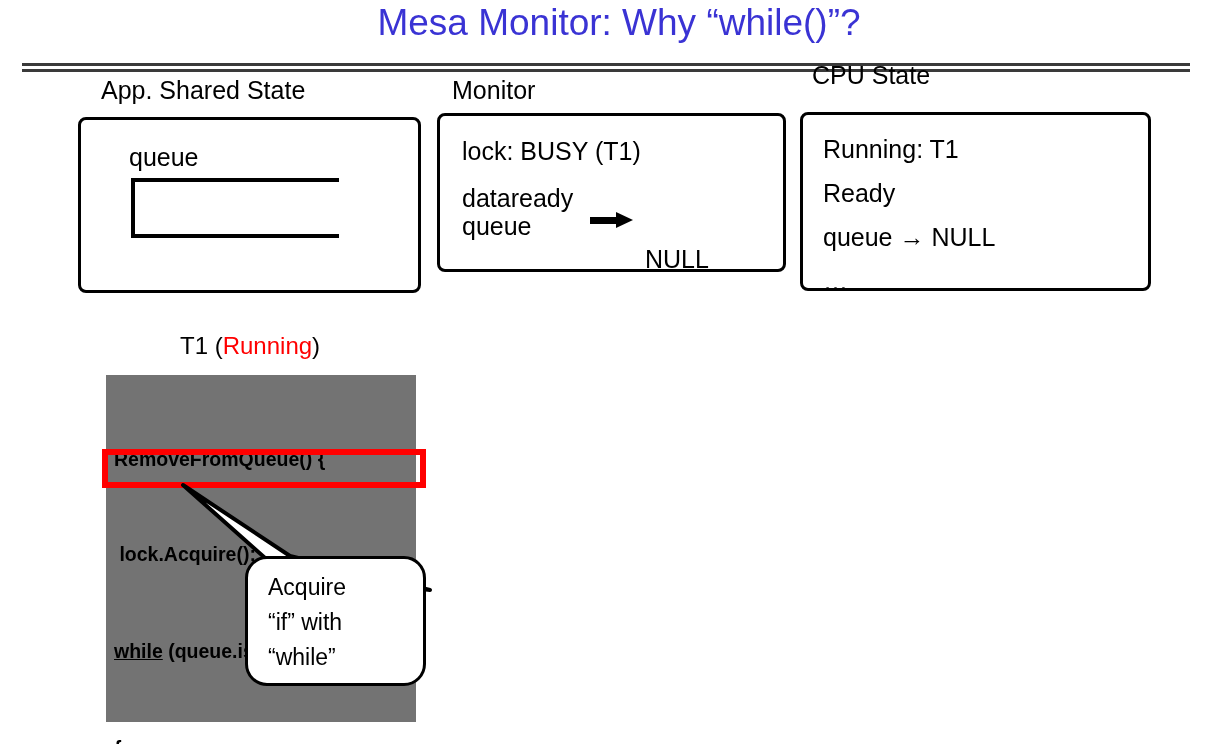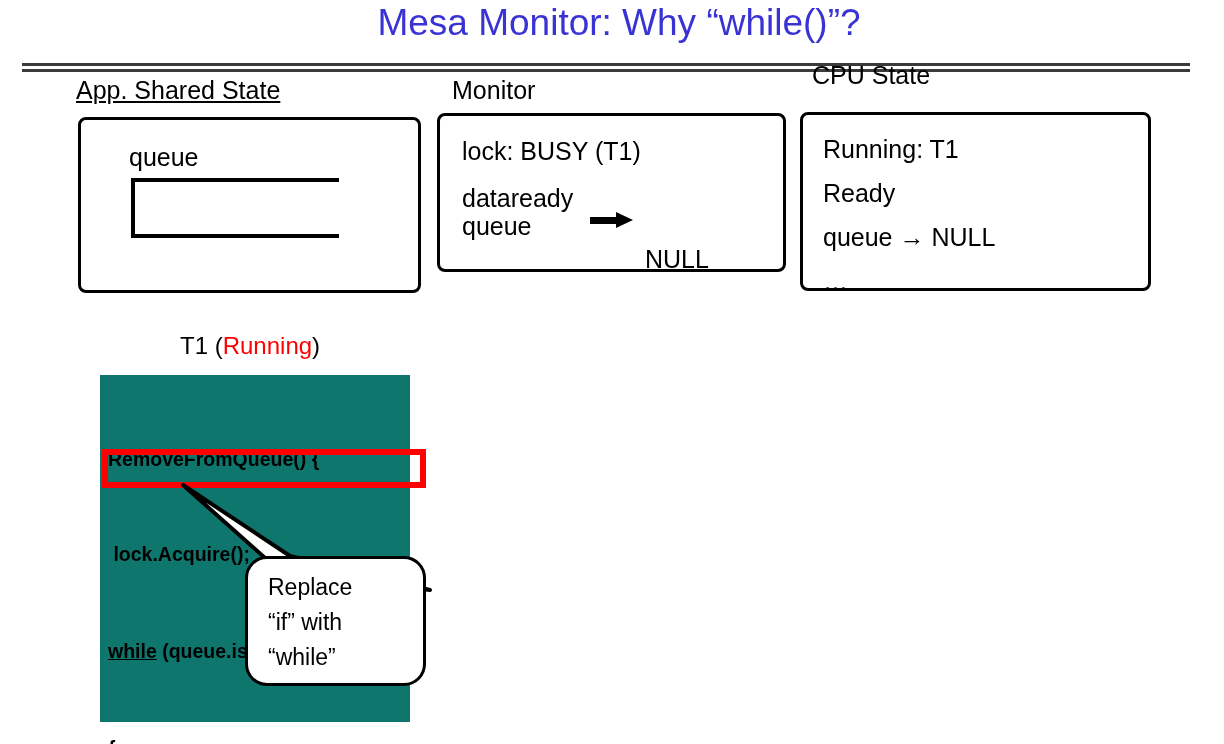--- a/index.html
+++ b/index.html
@@ -43,21 +43,21 @@
   .rule.bot  { top: 69px; height: 3px; }
 
   
   .caption {
     position: absolute;
     font-size: 25px;
     font-weight: 400;
     color: #000000;
     white-space: nowrap;
   }
-  #cap-app     { left: 76px;  top: 76px; text-decoration: underline; }
+  #cap-app     { left: 101px;  top: 76px; }
   #cap-monitor { left: 452px; top: 76px; }
   #cap-cpu     { left: 812px; top: 61px; }
 
   
   .rbox {
     position: absolute;
     border: 3px solid #000000;
     border-radius: 8px;
     background: #ffffff;
     box-sizing: border-box;
@@ -125,25 +125,25 @@
     top: 332px;
     font-size: 24px;
     white-space: nowrap;
     color: #000000;
   }
   #thread-label .state { color: #ff0000; }
 
   
   #code-block {
     position: absolute;
-    left: 100px;
+    left: 106px;
     top: 375px;
     width: 310px;
     height: 347px;
-    background: #0f766e;
+    background: #737373;
   }
   #code-lines {
     position: absolute;
     left: 8px;
     top: 6px;
     width: 302px;
     font-family: "Liberation Sans", sans-serif;
     font-size: 19.5px;
     font-weight: bold;
     line-height: 31.5px;
@@ -257,18 +257,18 @@
     </div>
   </div>
 
   <div id="while-highlight"></div>
 
   <svg id="callout-tail" viewBox="0 0 270 120">
     <polygon points="13,7 112,95 260,112 120,78" fill="#ffffff" stroke="#000000" stroke-width="4" stroke-linejoin="round"></polygon>
   </svg>
 
   <div id="callout-bubble">
-    <div id="callout-text">Replace
+    <div id="callout-text">Acquire
 “if” with
 “while”</div>
   </div>
 
 </div>
 
 </body></html>

